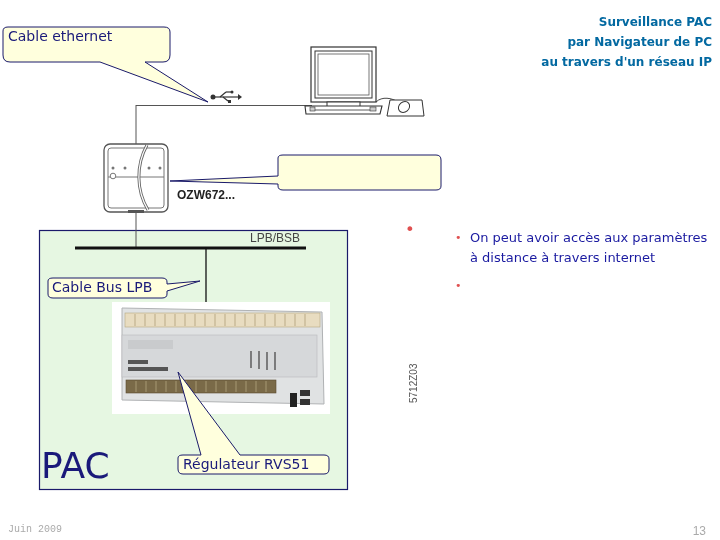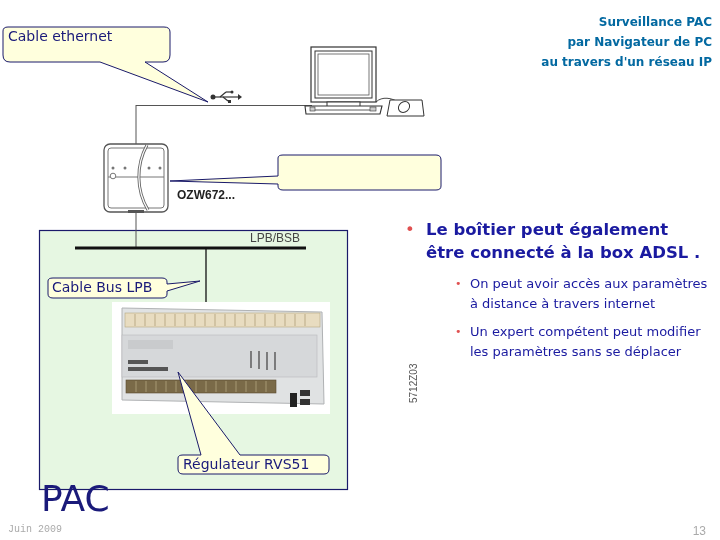--- a/index.html
+++ b/index.html
@@ -31,21 +31,21 @@
   .ozw-label {
     left:177px; top:140px; font-weight:bold; font-size:12px;
     color:#222; font-family: "Liberation Sans", sans-serif; margin-top: 48px;
   }
   .lpb-label {
     left:250px; top:231px; font-size:12px; color:#444;
     font-family: "Liberation Sans", sans-serif;
   }
   .pac-label {
     left:41px; top:444px; font-size:36px; color:#1a1a7a;
-    font-family: "DejaVu Sans", sans-serif; line-height:44px;margin-top:33px;
+    font-family: "DejaVu Sans", sans-serif; line-height:44px;
   }
   .code-label {
     left:408px; top:365px; font-size:10px; color:#555;
     transform:rotate(-90deg); transform-origin: 0 0;
     font-family: "Liberation Sans", sans-serif;
     top:403px;
   }
 
   
   .bullets { left:400px; top:218px; width:310px; }
@@ -212,28 +212,26 @@
 <div class="callout-text" style="left:183px; top:456px;">Régulateur RVS51</div>
 
 <div class="abs ozw-label">OZW672...</div>
 <div class="abs lpb-label">LPB/BSB</div>
 <div class="abs pac-label">PAC</div>
 <div class="abs code-label">5712Z03</div>
 
 <div class="abs bullets">
   <div class="b1">
     <span class="dot">•</span>
-    <span>Le boîtier peut également être connecté  à la box ADSL .</span>
   </div>
   <div class="sub">
     <div class="b2">
       <span class="dot">•</span>
       <span>On peut avoir accès aux paramètres à distance à travers internet</span>
     </div>
     <div class="b2">
       <span class="dot">•</span>
-      <span>Un expert compétent peut modifier les paramètres sans se déplacer</span>
     </div>
   </div>
 </div>
 
 <div class="abs footer-date">Juin 2009</div>
 <div class="abs footer-page">13</div>
 
 </body></html>

